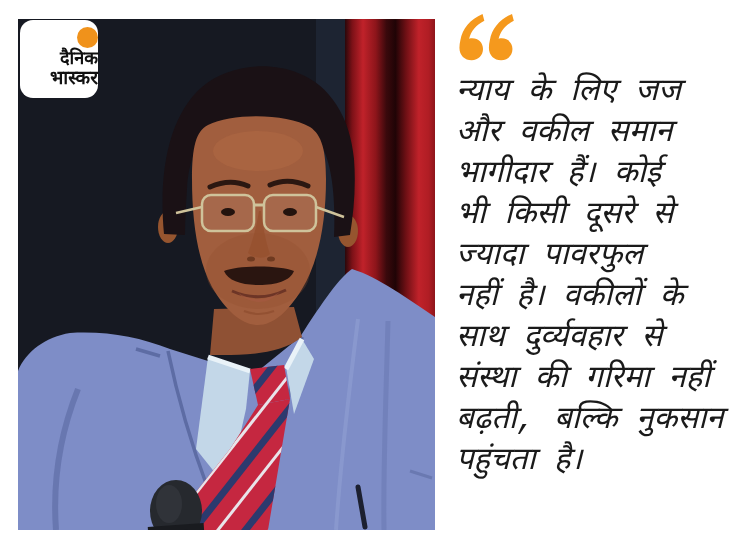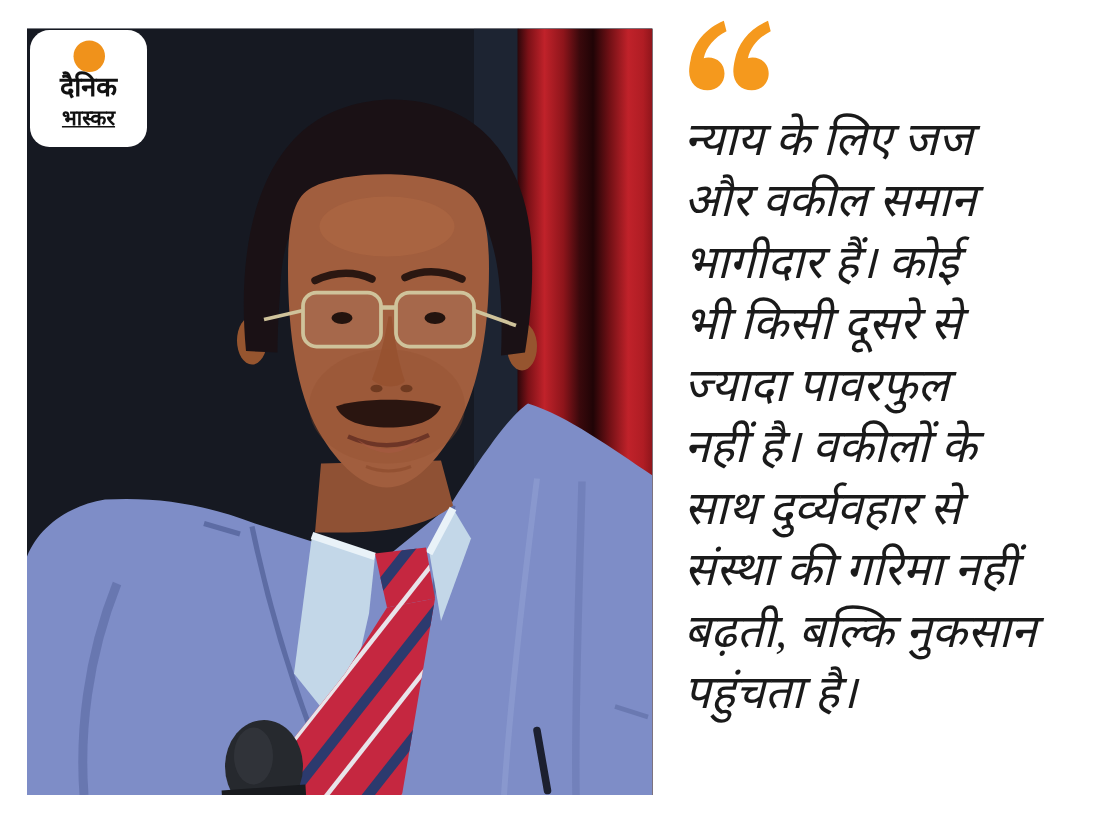--- a/index.html
+++ b/index.html
@@ -6,29 +6,29 @@
   html,body { width:730px; height:548px; }
   body { background:#ffffff; font-family:"Liberation Sans", sans-serif; overflow:hidden; }
   .stage { position:relative; width:730px; height:548px; background:#ffffff; }
 
   
   .photo { position:absolute; left:18px; top:19px; width:417px; height:511px; overflow:hidden; background:#161922; }
   .photo svg { display:block; width:100%; height:100%; }
 
   
   .logo { position:absolute; left:20px; top:20px; width:78px; height:78px; background:#ffffff;
-          border-radius:13px; display:flex; flex-direction:column; align-items:center; z-index:3; }
+          border-radius:13px; display:flex; flex-direction:column; align-items:flex-end; z-index:3; }
   .logo-dot { width:21px; height:21px; border-radius:50%; background:#F0921B; margin-top:7px; }
   .logo-line { font-weight:700; color:#111111; font-size:18px; line-height:20px; letter-spacing:0; }
-  .logo-line.l2 { font-size:14px;text-decoration:underline; }
+  .logo-line.l2 { font-size:19px; }
 
   
   .quote-panel { position:absolute; left:456px; top:12px; width:268px; }
   .quote-mark { width:60px; height:50px; margin-left:2px; }
-  .quote-text { margin-top:5px; font-family:Liberation Serif, serif; font-style:italic;
+  .quote-text { margin-top:5px; font-family:Liberation Mono, monospace; font-style:italic;
                 font-size:31px; line-height:41px; color:#1A1A1A; white-space:pre-line; }
   .attribution { margin-top:15px; font-family:"Liberation Sans",sans-serif; font-weight:700;
                  font-size:29px; line-height:34px; color:#000000; }
 </style>
 </head>
 <body>
 
 <div class="stage">
 
   <div class="photo" title="जस्टिस बीआर गवई नीले सूट, हल्की नीली शर्ट, लाल धारीदार टाई और चश्मे में माइक के सामने; पीछे काली पृष्ठभूमि और लाल पर्दा">

